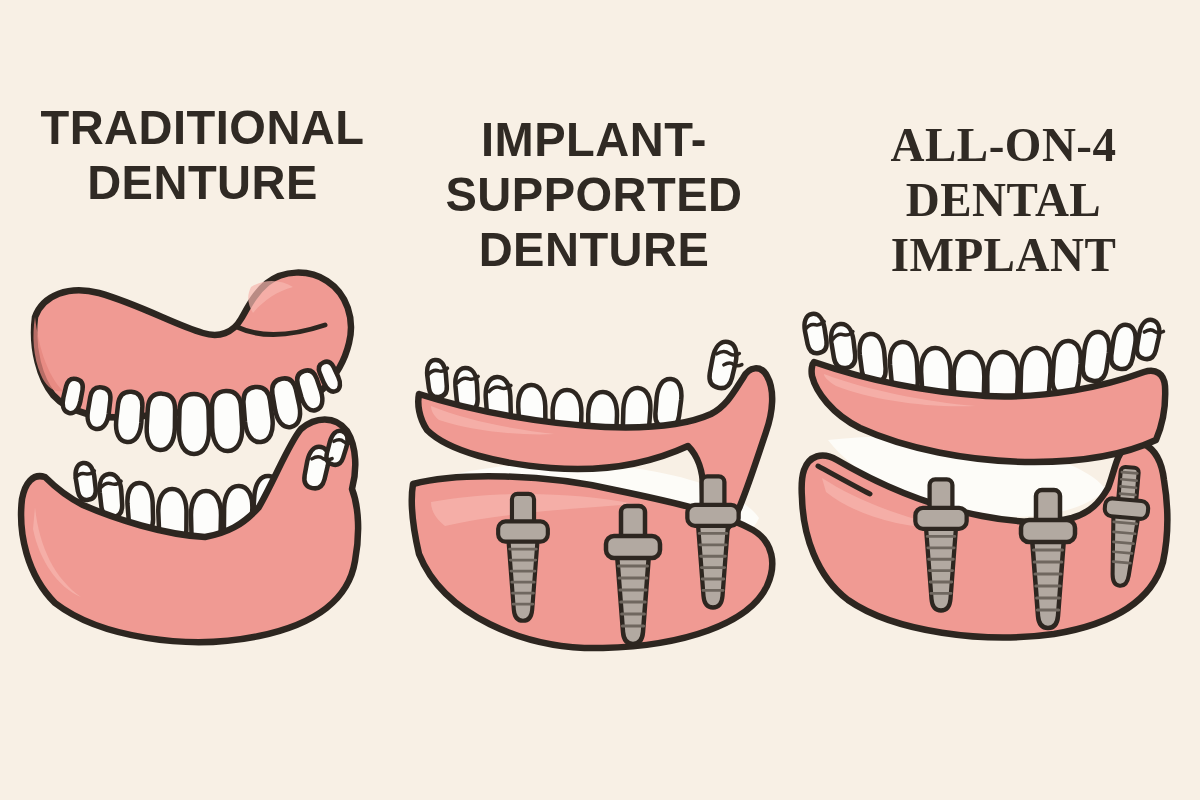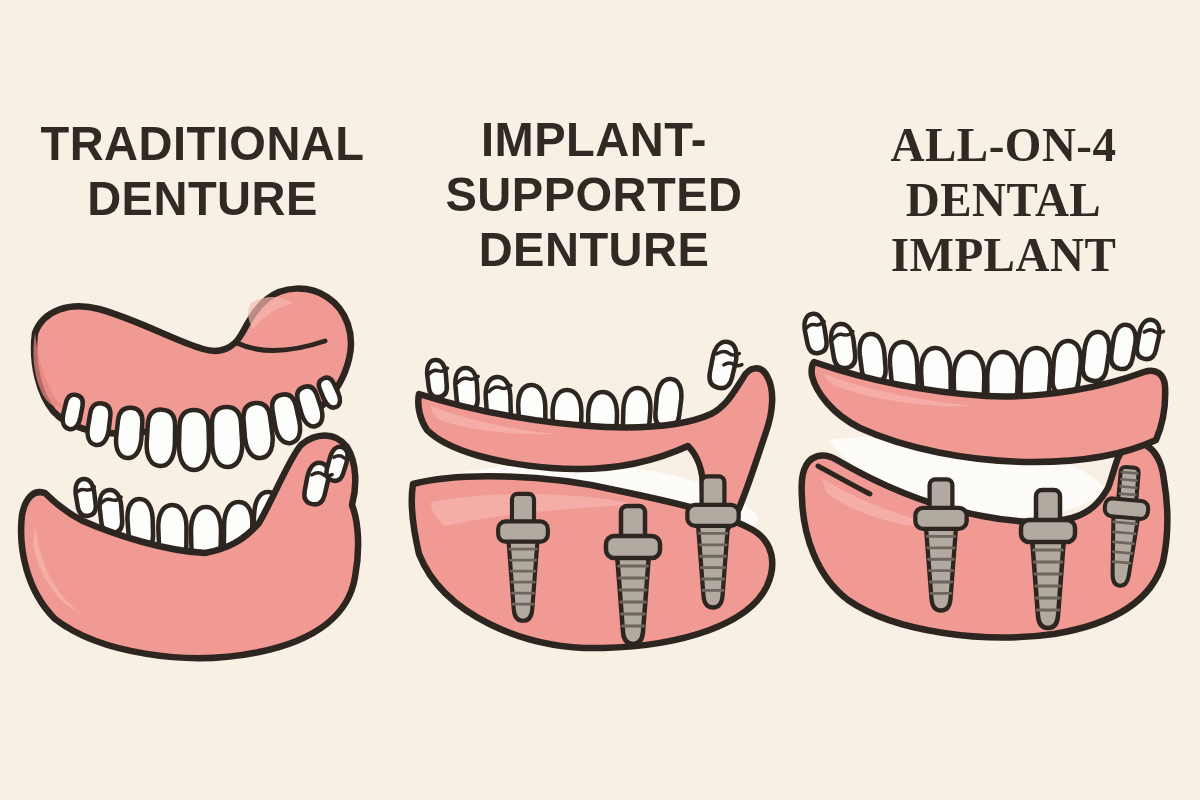--- a/index.html
+++ b/index.html
@@ -56,21 +56,21 @@
       <path class="imp-thread" d="M-12.8,10 L12.8,10 M-12,21 L12,21 M-11.2,32 L11.2,32 M-10.4,43 L10.4,43 M-9.6,54 L9.6,54"></path>
       <rect class="imp-part" x="-10" y="-52" width="20" height="42" rx="5"></rect>
       <path class="imp-thread" d="M-8.6,-46 L8.6,-46 M-8.6,-38 L8.6,-38 M-8.6,-30 L8.6,-30 M-8.6,-22 L8.6,-22"></path>
       <rect class="imp-part" x="-24" y="-16" width="48" height="20" rx="8"></rect>
     </g>
   </defs>
 </svg>
 
 <div class="canvas">
 
-  <section class="panel" style="left:5px;top:100px;width:395px;height:660px;">
+  <section class="panel" style="left:5px;top:84px;width:395px;height:660px;">
     <h2 class="panel-title" style="top:16px;">
       <span class="line">TRADITIONAL</span>
       <span class="line">DENTURE</span>
     </h2>
     <svg class="illustration" style="top:183px;" width="395" height="400" viewBox="0 0 395 400">
 
       <g>
         <path class="body" d="M 30,50
           C 38,28 64,18 94,26
           C 136,38 170,58 198,66

